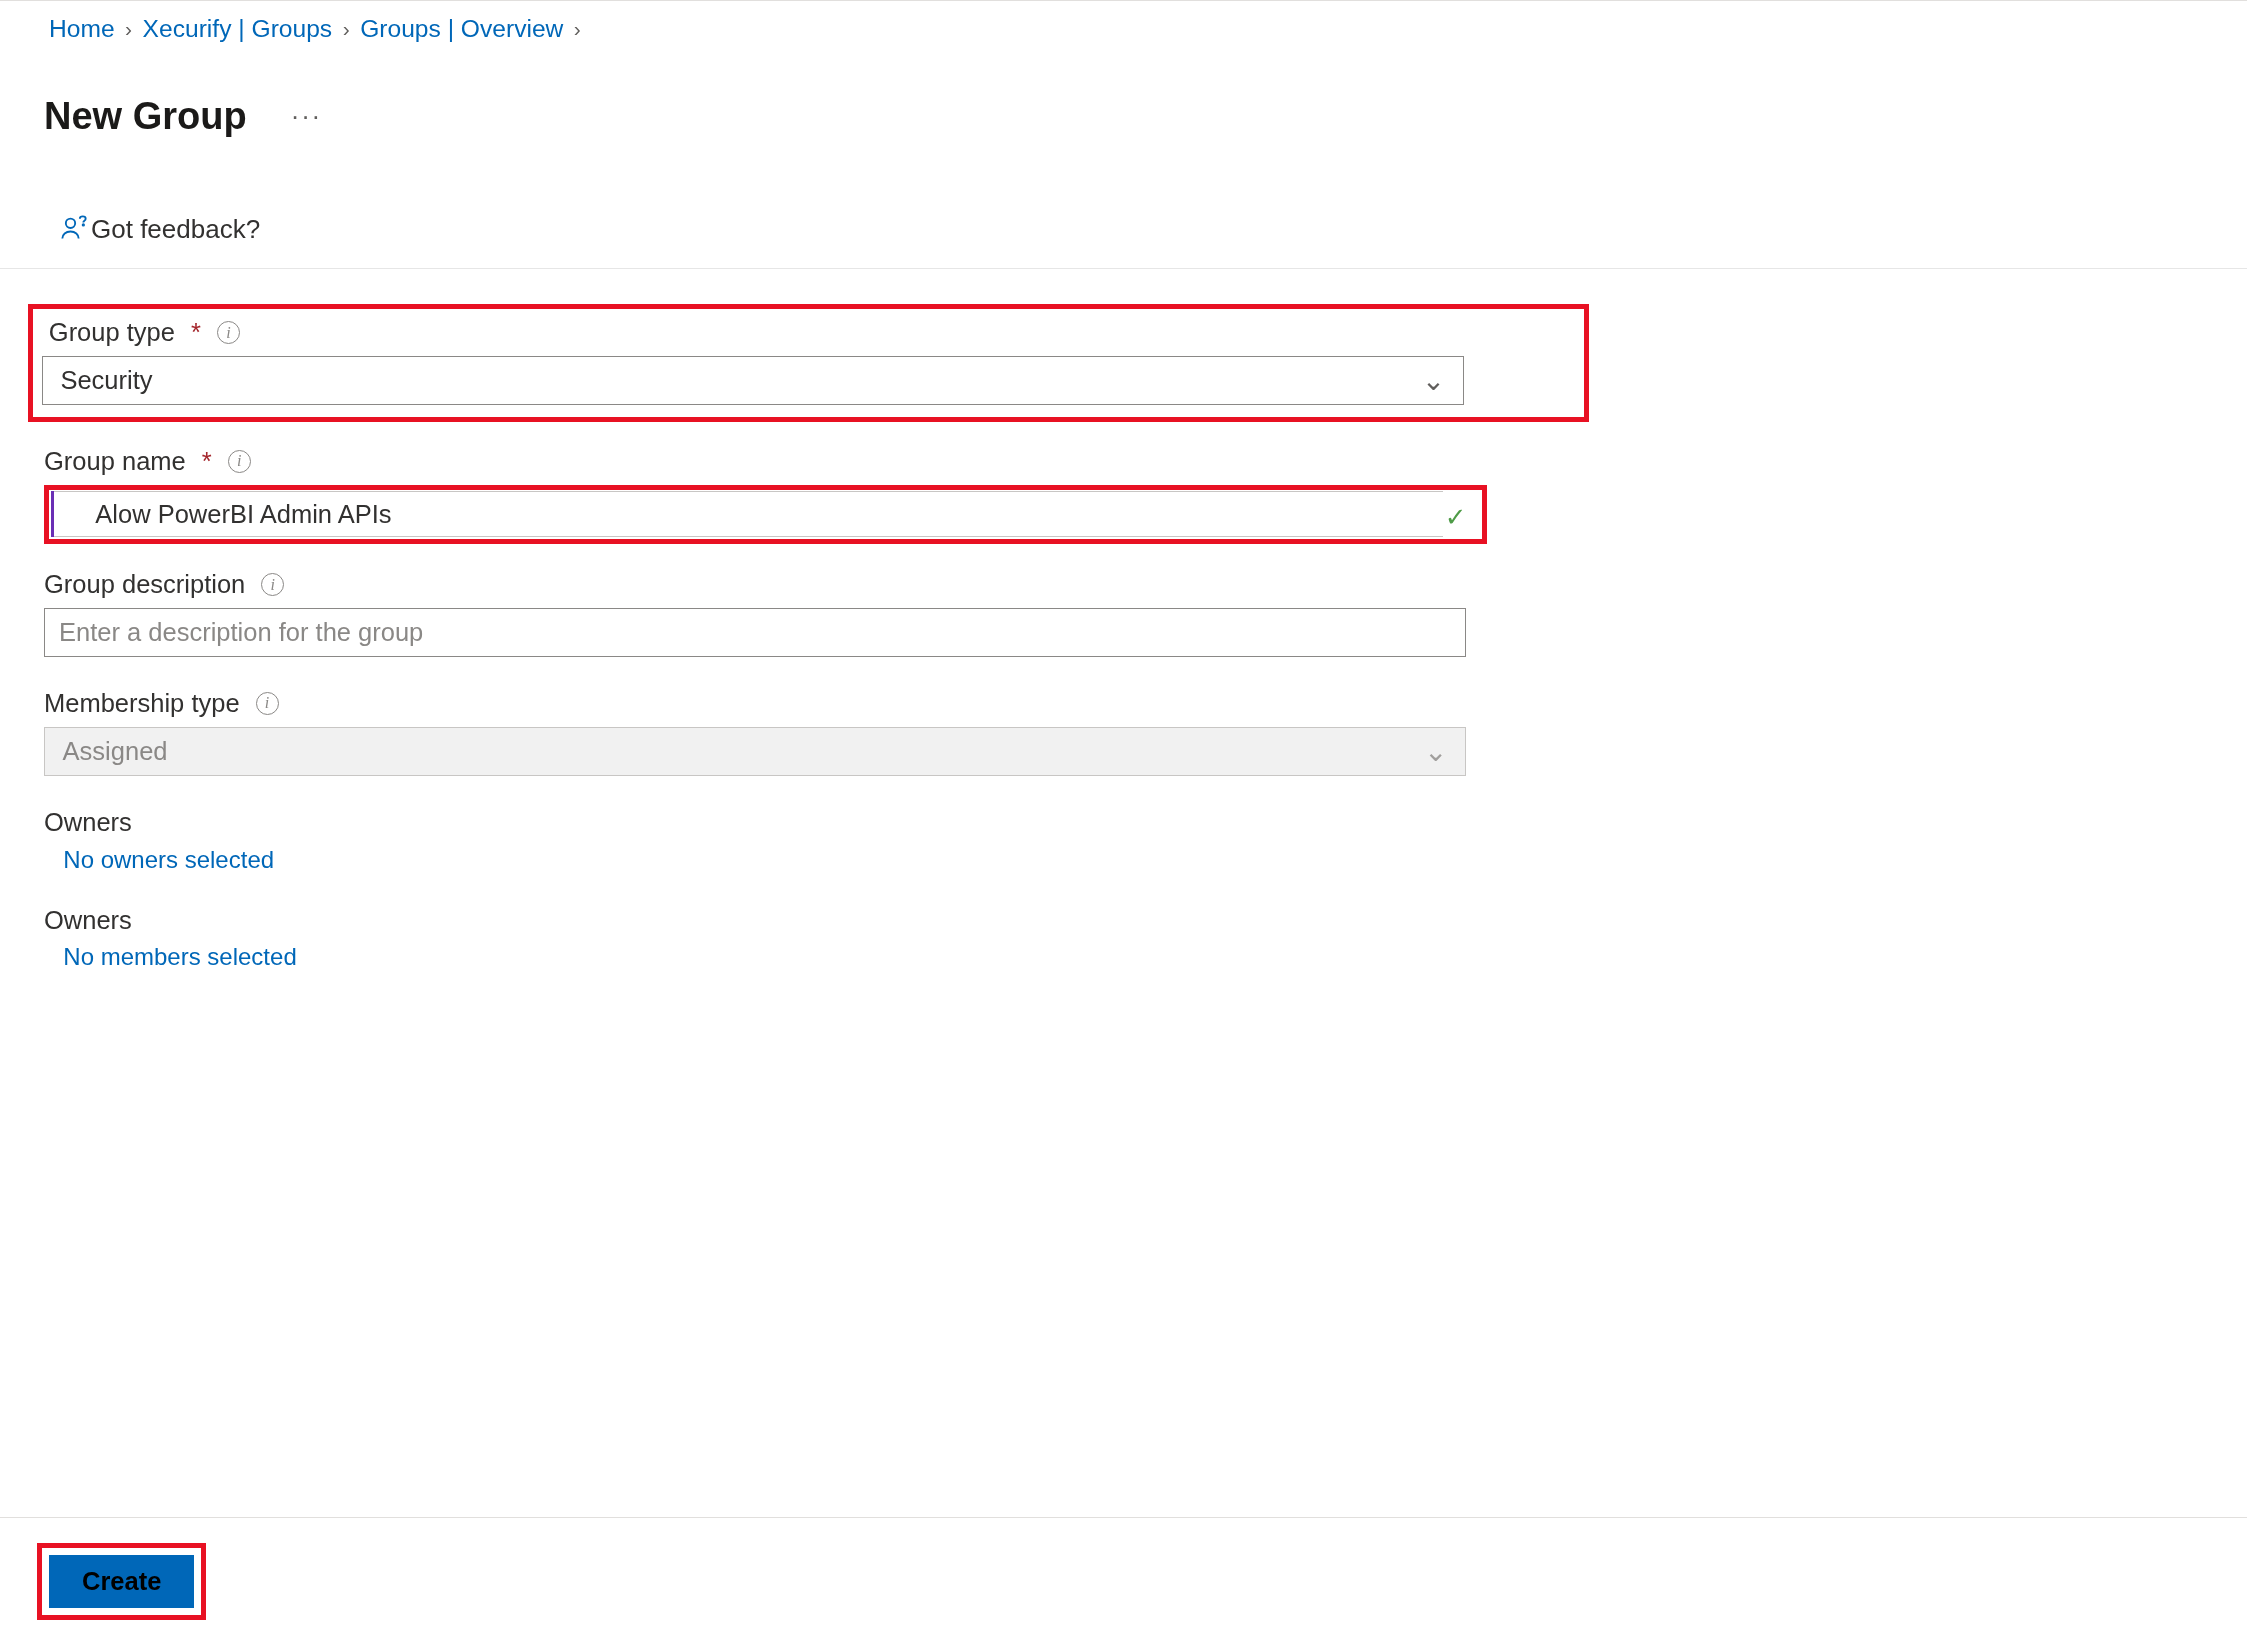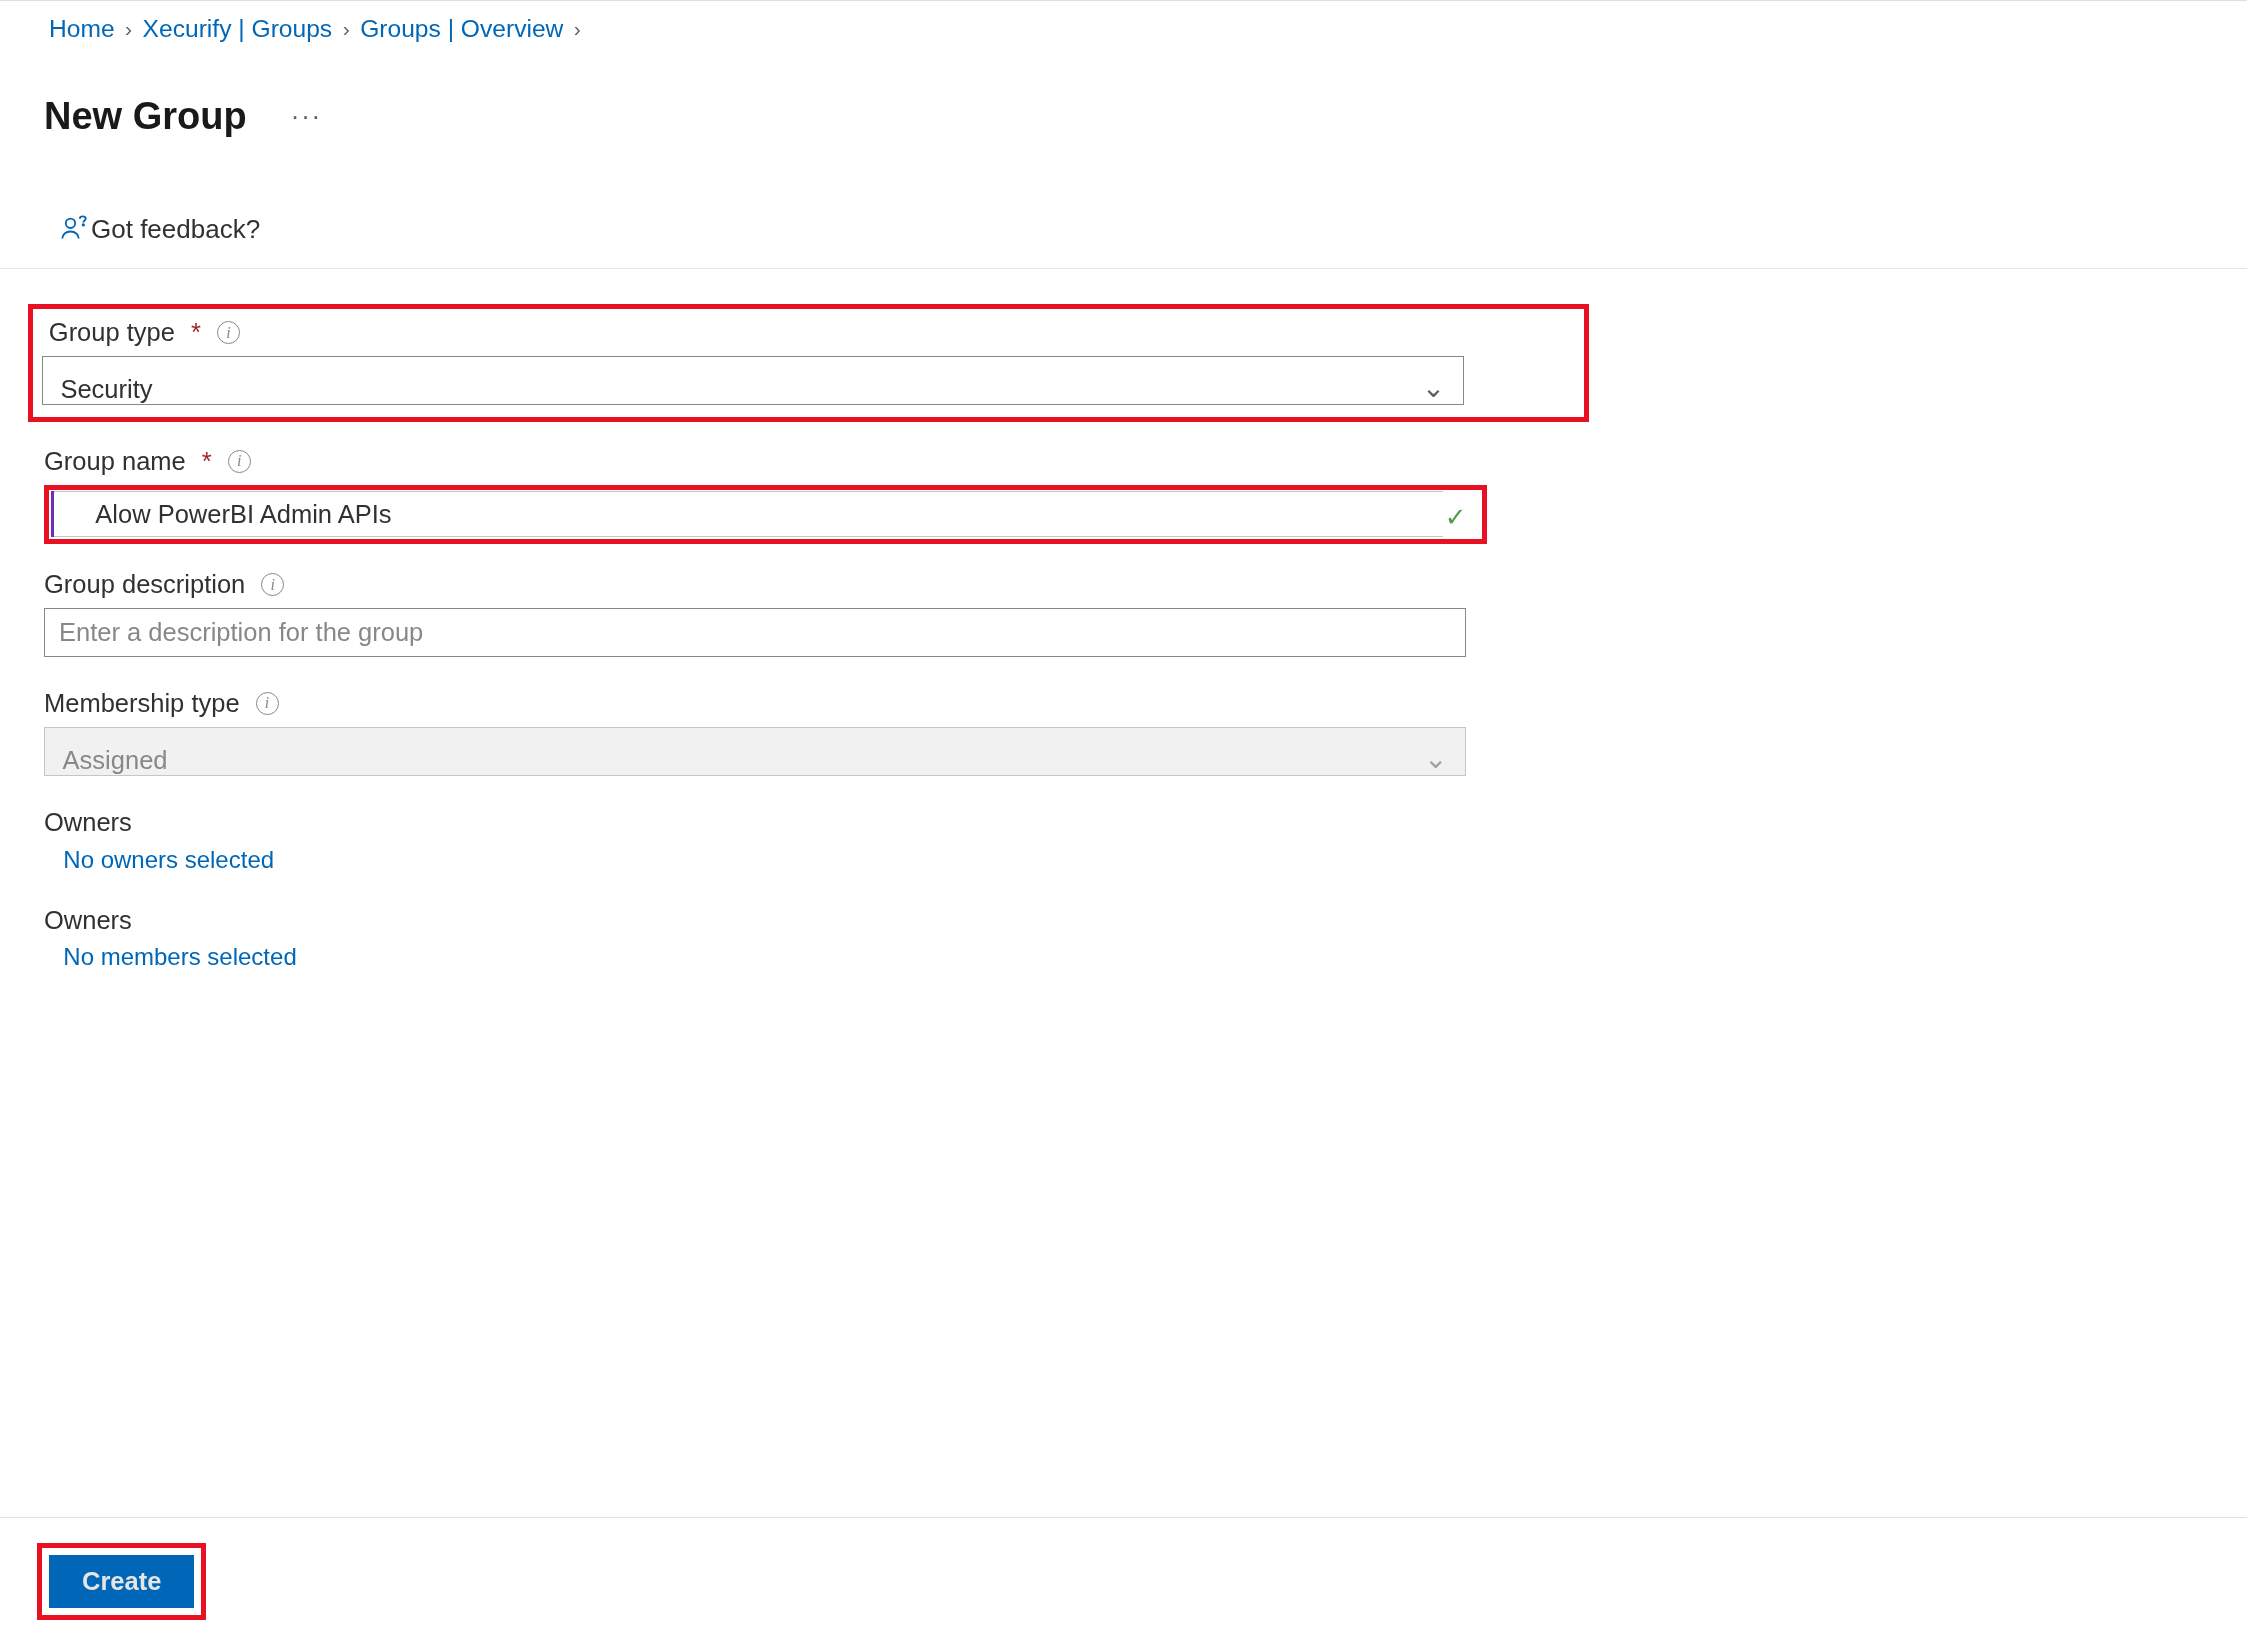--- a/index.html
+++ b/index.html
@@ -75,21 +75,21 @@
   }
   .hl .field-label { margin-left: 7px; }
 
   
   .field-block { margin-bottom: 32px; }
 
   
   .select-box {
     width: 1422px; height: 49px;
     border: 0.9px solid #8a8886;
-    display: flex; align-items: flex-end; justify-content: space-between;
+    display: flex; align-items: center; justify-content: space-between;
     padding: 0 17.6px 0 17.6px;
     font-size: 25.5px;
     color: #323130;
     background: #ffffff;
     cursor: pointer;
   }
   .select-box.disabled { background: #f1f1f1; color: #8a8886; border-color: #c8c6c4; cursor: default; }
   .select-box .chev-down { color: #605e5c; font-size: 28px; }
   .select-box.disabled .chev-down { color: #a19f9d; }
 
@@ -145,21 +145,21 @@
     padding-left: 37px;
     padding-top: 24.6px;
   }
   .hl-btn {
     border: 5.3px solid #e81123;
     display: inline-block;
     padding: 7px;
   }
   .create-btn {
     background: #0067b8;
-    color: #e5e5e5;
+    color: #000000;
     font-size: 25.5px;
     font-weight: 600;
     border: none;
     padding: 12.3px 33px;
     cursor: pointer;
   }
 </style>
 </head>
 <body>
 

